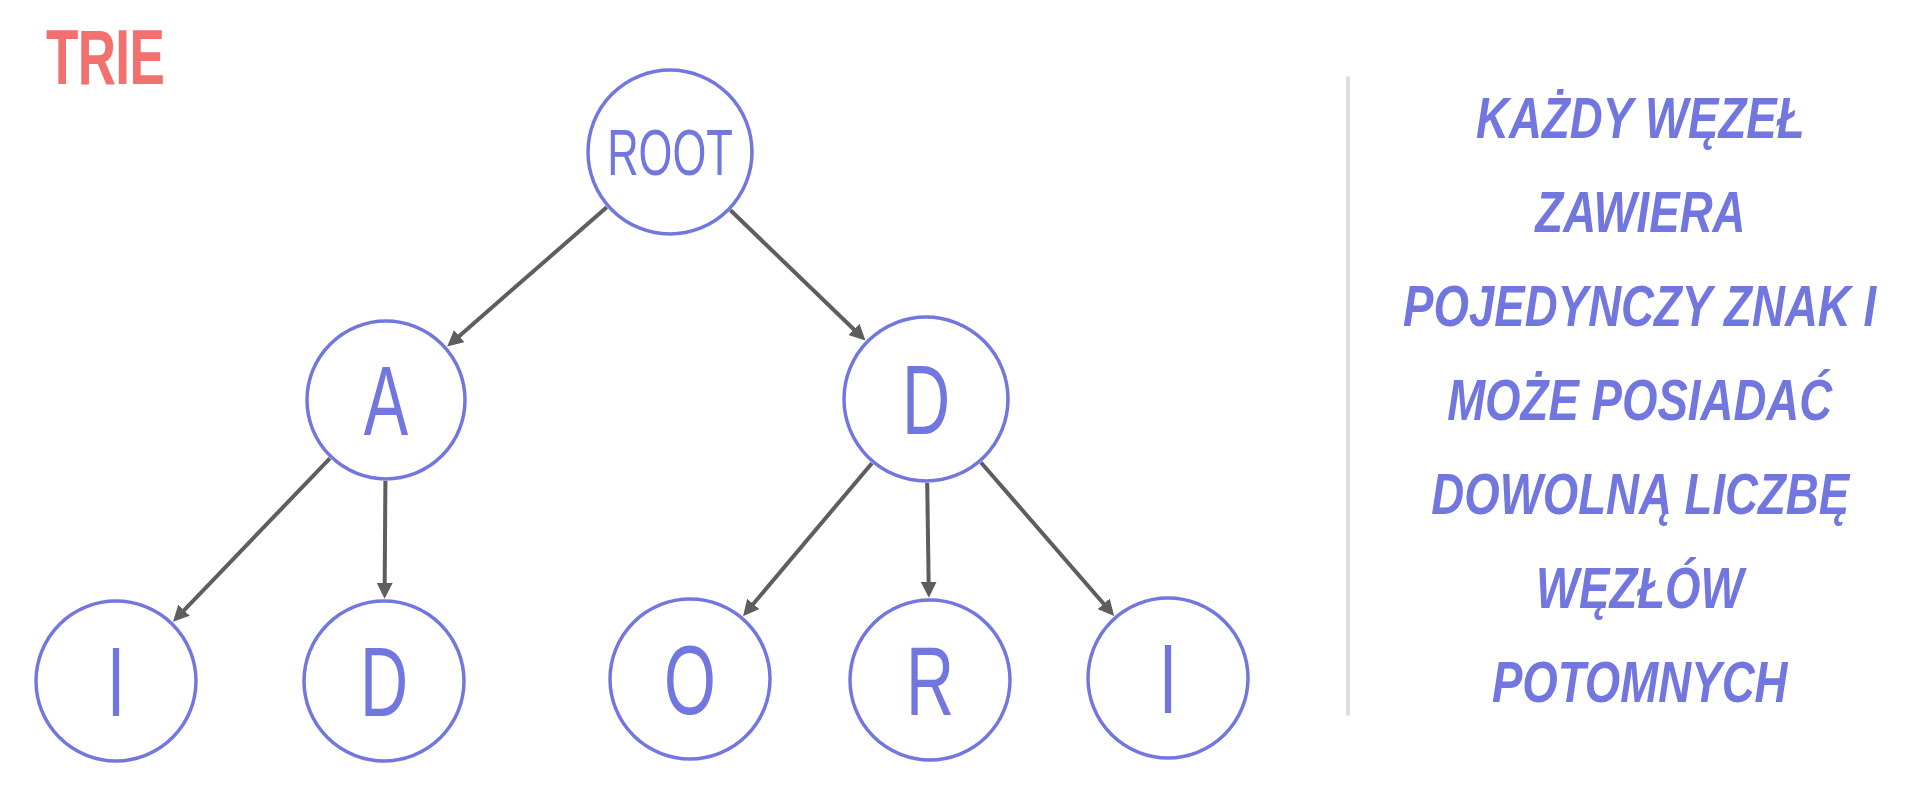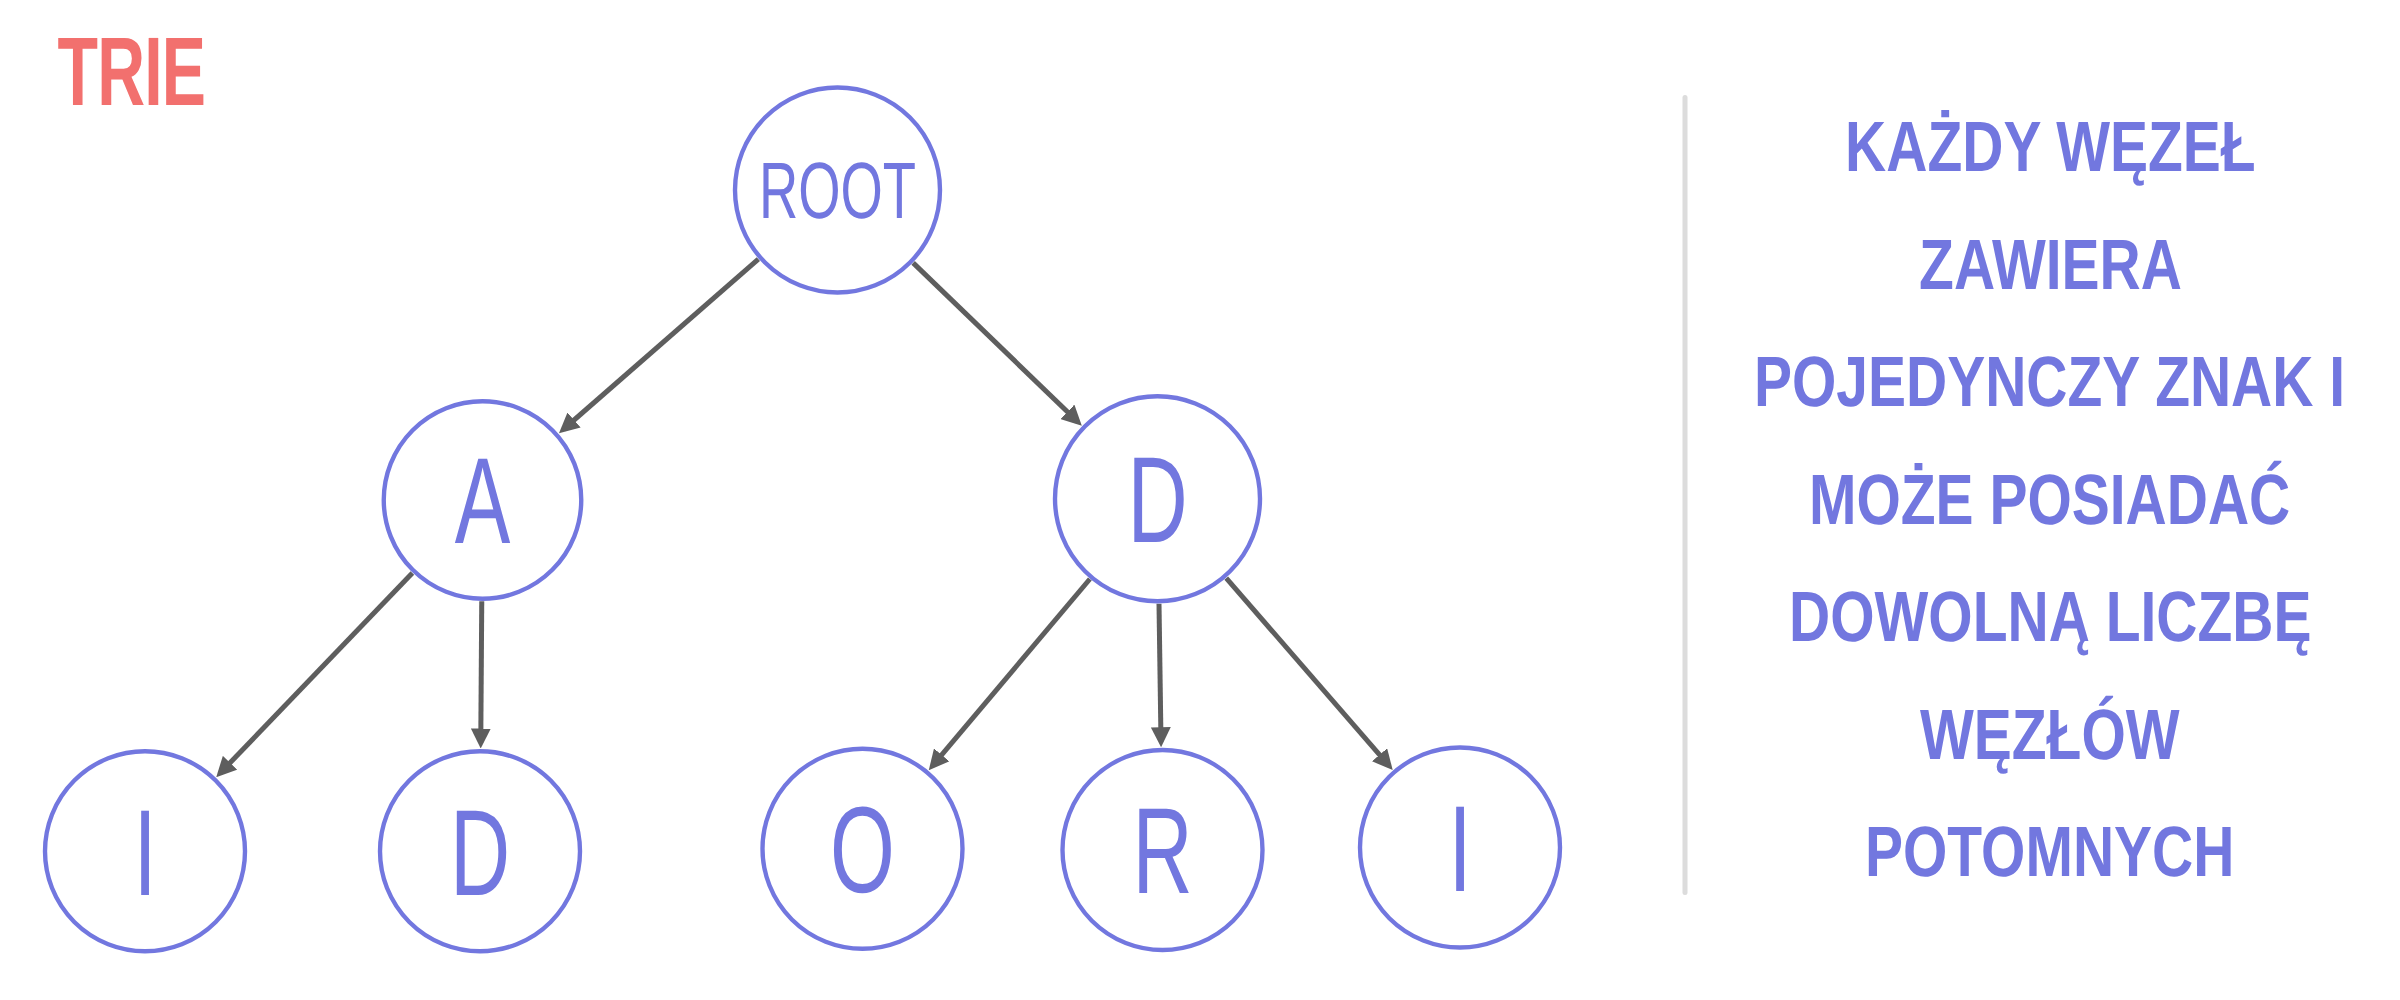--- a/index.html
+++ b/index.html
@@ -29,21 +29,21 @@
     text-anchor:middle;
     transform-box:fill-box;transform-origin:center;
     transform:scaleX(0.68);
   }
   .divider{
     position:absolute;left:1346px;top:76px;width:4px;height:640px;
     background:var(--divider);border-radius:2px;
   }
   .note{
     position:absolute;left:1362px;top:70px;width:556px;height:660px;
-    display:flex;flex-direction:column;justify-content:center;align-items:center;
+    display:flex;flex-direction:column;justify-content:center;align-items:center;font-style:italic;
   }
   .note-line{
     color:var(--purple);font-size:57px;font-weight:bold;
     line-height:94px;white-space:nowrap;
     transform:scaleX(0.8);transform-origin:center;
     letter-spacing:0px;text-align:center;
   }
 </style>
 </head>
 <body>

